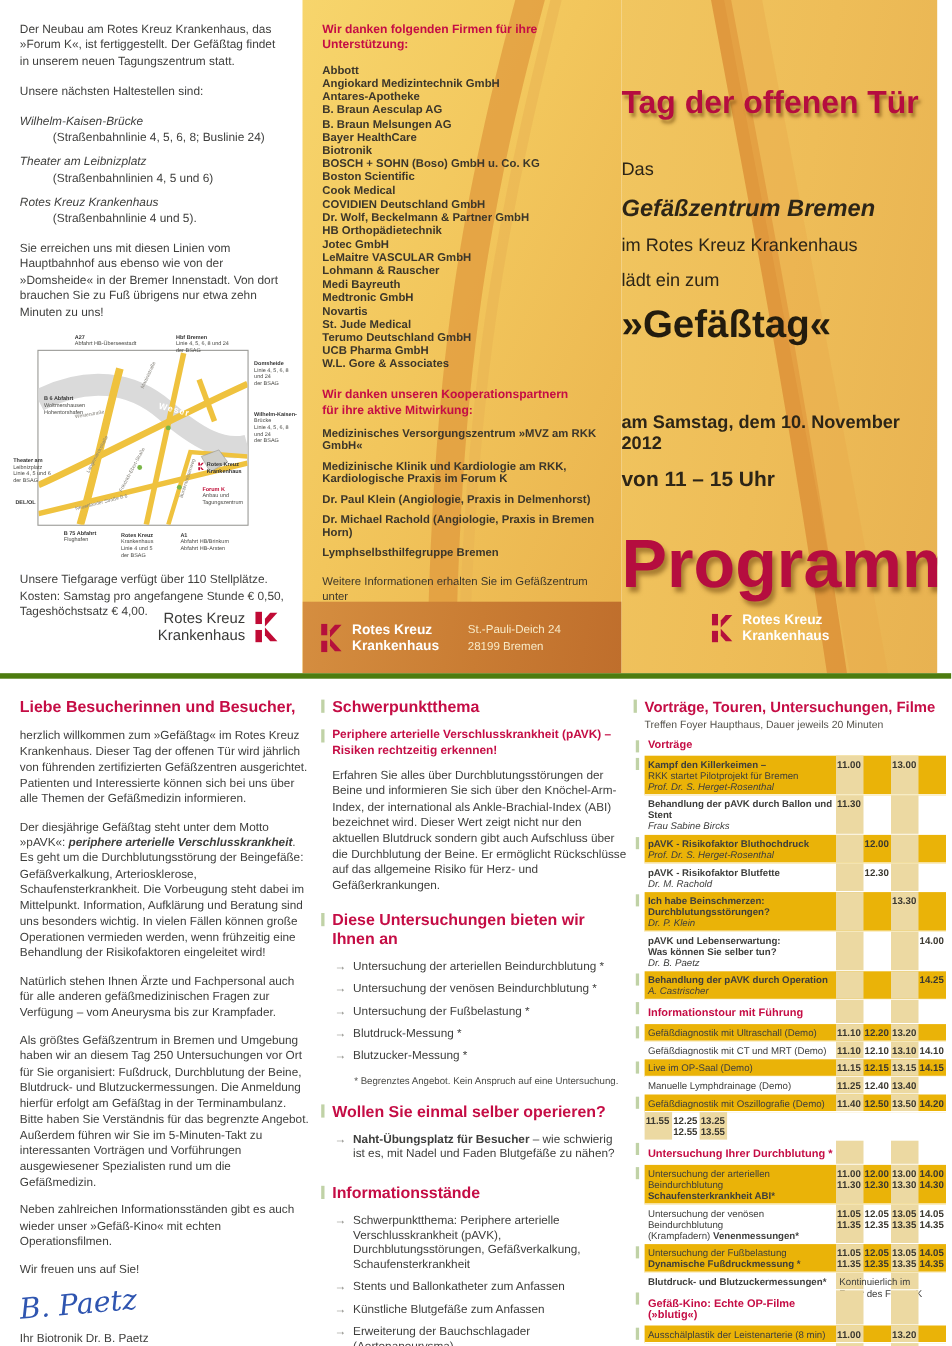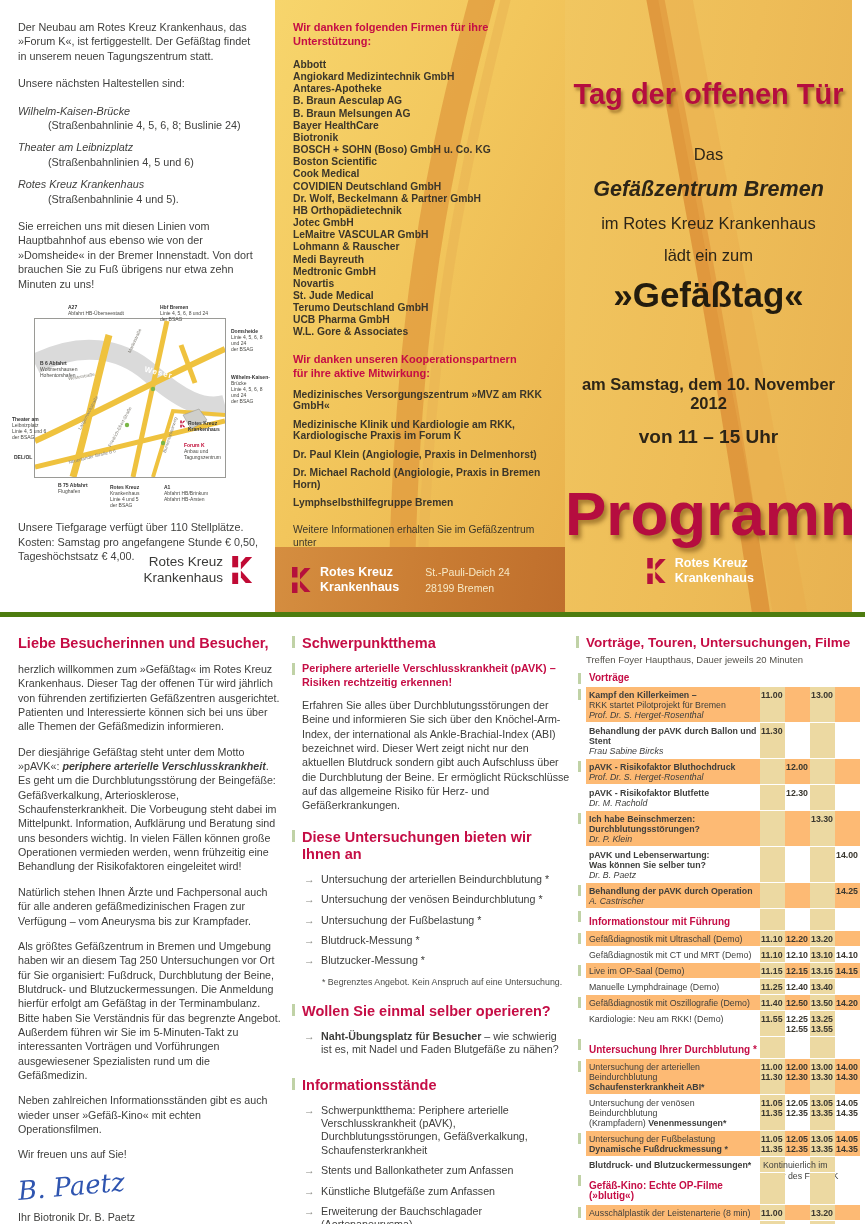--- a/index.html
+++ b/index.html
@@ -46,21 +46,21 @@
   .info-block { margin-top:14px; font-size:10.3px; line-height:13.5px; color:#3c362a; }
   .info-block .tel { font-weight:bold; color:#9c1d1d; }
   .info-block .url { font-weight:bold; }
   .mid-footer { position:absolute; z-index:2; left:0; right:0; bottom:0; height:65px; background:linear-gradient(100deg,#d58e40 0%, #c97c33 55%, #bf6e2c 100%); display:flex; align-items:center; padding-left:16px; }
   .mid-footer .ltxt, .logo-right .ltxt { font-size:12.5px; line-height:15px; font-weight:bold; color:#fff; }
   .mid-footer .addr { margin-left:26px; font-size:10.5px; line-height:16px; color:#f7e9c6; font-weight:normal; }
   .lg-row { display:flex; align-items:center; gap:7px; }
 
   
   .p-right { width:287px; height:612px; position:relative; background:linear-gradient(100deg,#f1c660 0%, #eebd58 50%, #e8b251 100%); overflow:hidden; color:#2d2517; }
-  .p-right .content { position:relative; z-index:1; padding-top:78px; text-align:center; }
+  .p-right .content { position:relative; z-index:1; padding-top:78px; text-align:left; }
   .big-title { font-size:29px; font-weight:bold; color:#b50d3f; text-shadow:2px 3px 3px rgba(110,70,15,.55); }
   .inv-das { margin-top:34px; font-size:16.5px; }
   .inv-center { margin-top:13px; font-size:21.5px; font-weight:bold; font-style:italic; }
   .inv-l3 { margin-top:12px; font-size:16.5px; }
   .inv-l4 { margin-top:13px; font-size:16.5px; }
   .inv-l5 { margin-top:10px; font-size:35px; font-weight:bold; color:#231c0e; }
   .inv-date1 { margin-top:60px; font-size:16.5px; font-weight:bold; }
   .inv-date2 { margin-top:13px; font-size:19px; font-weight:bold; }
   .program { margin-top:30px; font-size:62px; font-weight:bold; color:#b50d3f; text-shadow:3px 4px 4px rgba(110,70,15,.55); }
   .logo-right { position:absolute; z-index:1; left:50%; transform:translateX(-58%); bottom:26px; }
@@ -86,21 +86,21 @@
 
   .tick::before { content:''; position:absolute; left:-10px; top:1px; width:2.5px; height:12px; background:#c0d2a6; }
 
   
   .sch-title { color:#c50d45; font-weight:bold; font-size:13.5px; line-height:16px; position:relative; }
   .sch-sub { font-size:9.5px; color:#55524b; margin:3px 0 6px; }
   .s-row { display:flex; position:relative; font-size:8.8px; line-height:10px; }
   .s-txt { flex:0 0 174px; padding:2.5px 3px 2.5px 3px; }
   .s-cell { flex:0 0 25px; padding:2.5px 0 2.5px 1px; font-weight:600; color:#3a372f; }
   .s-cell.tan { background:#ecd9a2; }
-  .s-row.g { background:#fdba74; }
+  .s-row.g { background:#eab308; }
   .s-row { border-bottom:1px solid #fff; }
   .s-row.m::before { content:''; position:absolute; left:-8px; top:2px; width:2.5px; height:11px; background:#c0d2a6; }
   .s-h { margin-top:0; }
   .s-h .s-txt { padding-top:8px; padding-bottom:3px; color:#c50d45; font-weight:bold; font-size:10px; }
   .s-h.first .s-txt { padding-top:2px; }
   .s-note { position:absolute; left:177px; top:3px; width:95px; font-size:8.8px; line-height:10.5px; }
 </style>
 </head>
 <body>
 
@@ -639,23 +639,20 @@
               <div>12.50</div>
             </div>
             <div class="s-cell tan">
               <div>13.50</div>
             </div>
             <div class="s-cell">
               <div>14.20</div>
             </div>
           </div>
           <div class="s-row w">
-            <div class="s-txt">
-              <div class="s-line"><span>Kardiologie: Neu am RKK! (Demo)</span></div>
-            </div>
             <div class="s-cell tan">
               <div>11.55</div>
             </div>
             <div class="s-cell">
               <div>12.25</div>
               <div>12.55</div>
             </div>
             <div class="s-cell tan">
               <div>13.25</div>
               <div>13.55</div>

